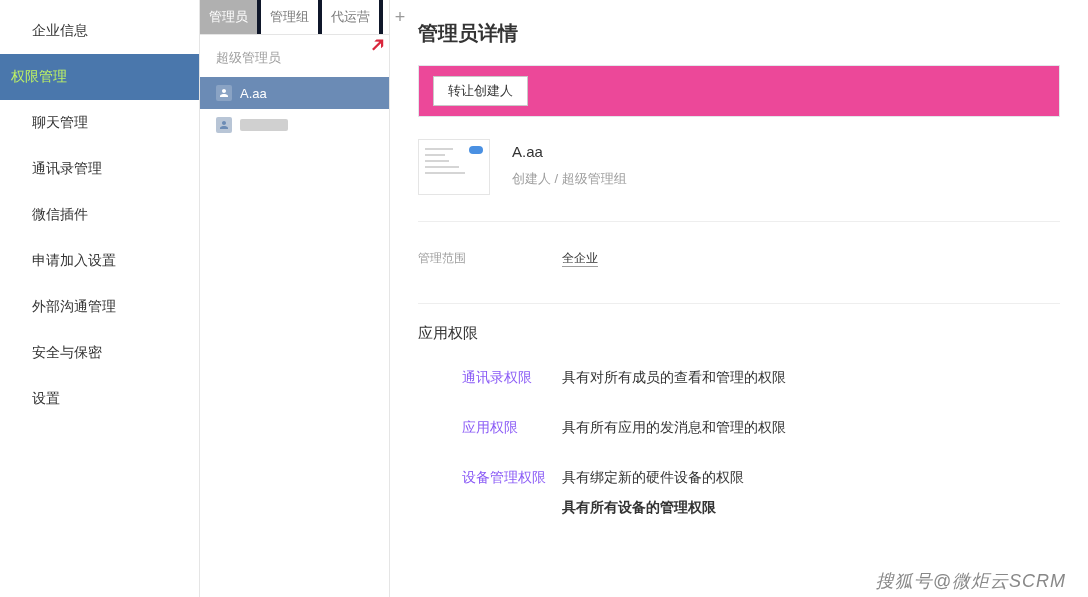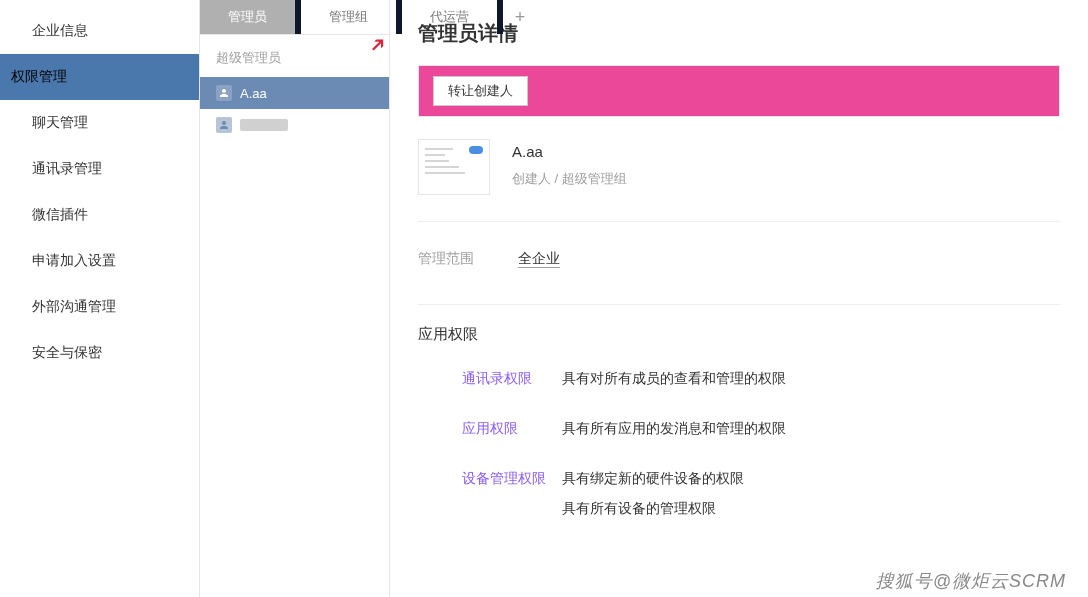--- a/index.html
+++ b/index.html
@@ -1,25 +1,25 @@
 <!DOCTYPE html>
 <html><head>
   <meta charset="utf-8">
   <style>
     * { margin: 0; padding: 0; box-sizing: border-box; }
     body { font-family: "Microsoft YaHei", "PingFang SC", sans-serif; font-size: 14px; color: #333; background: #f5f5f5; }
     .container { width: 1088px; height: 597px; display: flex; background: #fff; position: relative; }
     
     .sidebar { width: 200px; background: #fff; border-right: 1px solid #e5e5e5; padding-top: 8px; }
     .sidebar-item { padding: 14px 0 14px 32px; cursor: pointer; color: #333; font-size: 14px; }
-    .sidebar-item.active { background: #4a77ac; color: #000000; padding-left: 11px; }
+    .sidebar-item.active { background: #4a77ac; color: #bef264; padding-left: 11px; }
     
     .middle { width: 190px; border-right: 1px solid #e5e5e5; display: flex; flex-direction: column; }
     .tabs { display: flex; border-bottom: 1px solid #e5e5e5; position: relative; }
-    .tab { flex: 0 0 auto; padding: 8px 28px; font-size: 13px; color: #787878; cursor: pointer; border-right: 6px solid #0f172a; }
+    .tab { flex: 0 0 auto; padding: 8px 9px; font-size: 13px; color: #787878; cursor: pointer; border-right: 4px solid #0f172a; }
     .tab.active { background: #b0b0b0; color: #fff; }
     .tab-add { flex: 0 0 auto; width: 34px; display: flex; align-items: center; justify-content: center; color: #999; cursor: pointer; font-size: 18px; }
     .arrow { position: absolute; top: 32px; right: 3px; color: #d9263c; font-size: 20px; transform: rotate(-45deg); pointer-events: none; }
     .section-label { padding: 14px 0 10px 16px; color: #9e9e9e; font-size: 13px; }
     .admin-list { }
     .admin-item { padding: 8px 12px 8px 16px; display: flex; align-items: center; gap: 8px; cursor: pointer; font-size: 13px; }
     .admin-item.selected { background: #6b8bb5; color: #fff; }
     .admin-item .avatar { width: 16px; height: 16px; background: #b8c5d6; border-radius: 2px; display: inline-flex; align-items: center; justify-content: center; }
     .admin-item.selected .avatar { background: #8aa3c4; }
     .admin-item .avatar svg { width: 12px; height: 12px; fill: #6b8bb5; }
@@ -36,47 +36,48 @@
     .profile-img-lines { position: absolute; top: 8px; left: 6px; }
     .profile-img-lines span { display: block; width: 28px; height: 2px; background: #d5d5d5; margin-bottom: 4px; }
     .profile-img-lines span:nth-child(2) { width: 20px; }
     .profile-img-lines span:nth-child(3) { width: 24px; }
     .profile-img-lines span:nth-child(4) { width: 34px; }
     .profile-img-lines span:nth-child(5) { width: 40px; }
     .profile-info { padding-top: 4px; }
     .profile-name { font-size: 15px; color: #333; margin-bottom: 10px; }
     .profile-meta { font-size: 13px; color: #9e9e9e; }
     
-    .field-row { display: flex; padding: 8px 0; font-size: 14px; }
+    .field-row { display: flex; padding: 8px 0; font-size: 12px; gap: 44px; }
     .field-label { width: 100px; color: #9e9e9e; flex-shrink: 0; }
     .field-value { color: #333; }
     .field-value.link { color: #333; text-decoration: underline; text-underline-offset: 4px; text-decoration-color: #9e9e9e; cursor: pointer; }
     .section-divider { border-top: 1px solid #eee; margin: 28px 0 20px; }
     .section-title { font-size: 15px; color: #333; margin-bottom: 18px; }
     .perm-row { display: flex; padding: 8px 0; font-size: 14px; margin-bottom: 16px; }
     .perm-label { width: 100px; color: #8b5cf6; flex-shrink: 0; margin-left: 44px; }
     .perm-val { color: #333; }
     .perm-val-multi div { margin-bottom: 12px; }
-    .perm-val-multi div:last-child { margin-bottom: 0; }
+    .perm-val-multi div:last-child { margin-bottom: 0; font-weight: bold; }
     
     .watermark { position: absolute; bottom: 4px; right: 22px; font-size: 18px; color: #888; font-style: italic; letter-spacing: 1px; pointer-events: none; }
   </style>
 </head>
 <body>
 
 <div class="container">
   <div class="sidebar">
     <div class="sidebar-item">企业信息</div>
     <div class="sidebar-item active">权限管理</div>
     <div class="sidebar-item">聊天管理</div>
     <div class="sidebar-item">通讯录管理</div>
     <div class="sidebar-item">微信插件</div>
     <div class="sidebar-item">申请加入设置</div>
     <div class="sidebar-item">外部沟通管理</div>
     <div class="sidebar-item">安全与保密</div>
+    <div class="sidebar-item">设置</div>
   </div>
 
   <div class="middle">
     <div class="tabs">
       <div class="tab active">管理员</div>
       <div class="tab">管理组</div>
       <div class="tab">代运营</div>
       <div class="tab-add">+</div>
       <div class="arrow">➔</div>
     </div>

